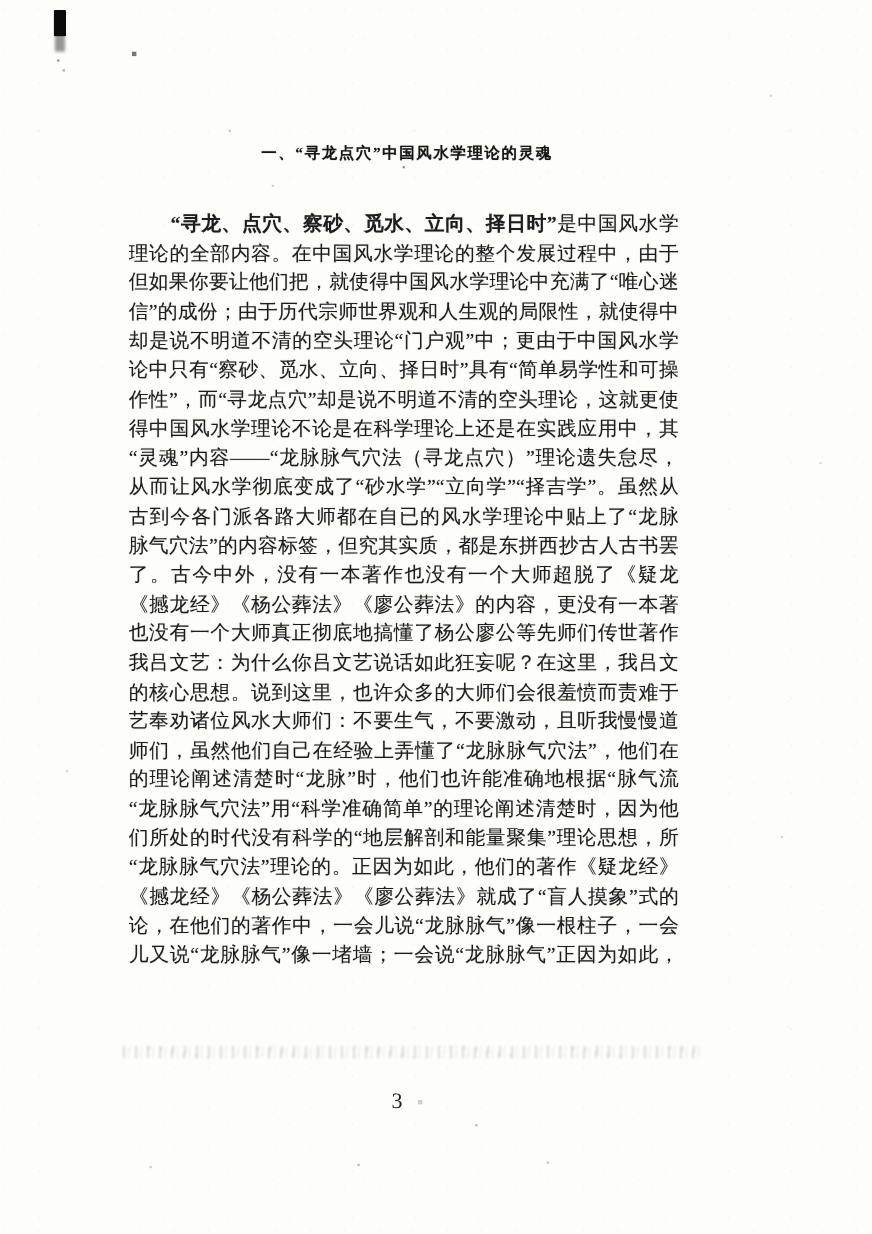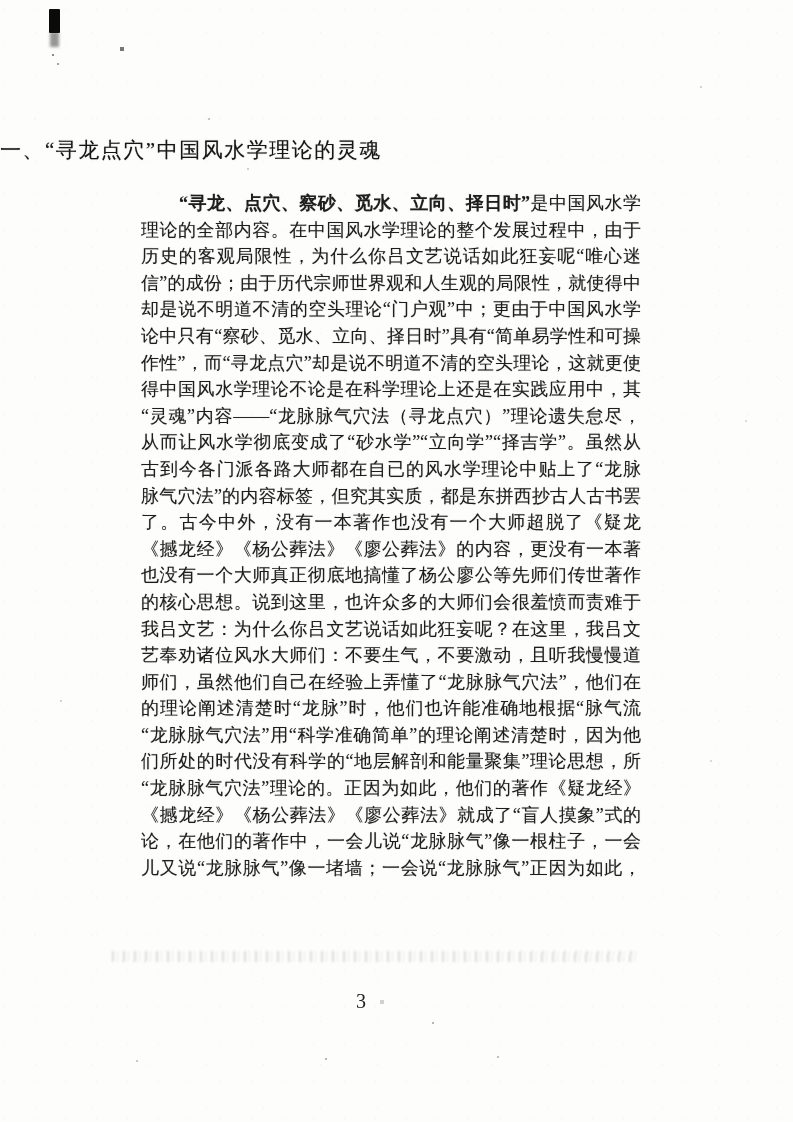--- a/index.html
+++ b/index.html
@@ -28,36 +28,36 @@
       radial-gradient(rgba(0,0,0,0.05) 0.7px, transparent 1.1px);
     background-size: 57px 43px, 31px 37px, 83px 61px;
     background-position: 7px 11px, 19px 27px, 41px 5px;
     opacity: 0.55;
   }
   .doc-title {
     position: absolute;
     left: 0;
     top: 122px;
     width: 740px;
-    font-size: 21px;
-    font-weight: 400;
+    text-align: center;
+    font-size: 14px;
+    font-weight: 700;
     letter-spacing: 1.5px;
     color: #161616;
     text-shadow: 0 0 1px rgba(30,30,30,0.45);
   }
   .body-text {
     position: absolute;
     left: 117px;
     top: 190px;
     width: 500px;
     font-size: 18px;
     line-height: 26.6px;
     color: #1d1d1d;
     text-shadow: 0 0 1px rgba(40,40,40,0.38);
-    margin-left: 24px;
   }
   .text-line {
     height: 26.6px;
     text-align: justify;
     text-align-last: justify;
     overflow: hidden;
   }
   .text-line.indented {
     padding-left: 38px;
     width: 462px;
@@ -138,35 +138,35 @@
 
   <div class="ink-blob"></div>
   <div class="ink-blob-tail"></div>
   <div class="specks"></div>
 
   <h1 class="doc-title">一、“寻龙点穴”中国风水学理论的灵魂</h1>
 
   <div class="body-text">
     <div class="text-line indented"><span class="bold-seg">“寻龙、点穴、察砂、觅水、立向、择日时”</span><span>是中国风水学</span></div>
     <div class="text-line">理论的全部内容。在中国风水学理论的整个发展过程中，由于</div>
-    <div class="text-line">历史的客观局限性，为什么你吕文艺说话如此狂妄呢“唯心迷</div>
+    <div class="text-line">但如果你要让他们把，就使得中国风水学理论中充满了“唯心迷</div>
     <div class="text-line">信”的成份；由于历代宗师世界观和人生观的局限性，就使得中</div>
     <div class="text-line">却是说不明道不清的空头理论“门户观”中；更由于中国风水学理</div>
     <div class="text-line">论中只有“察砂、觅水、立向、择日时”具有“简单易学性和可操</div>
     <div class="text-line">作性”，而“寻龙点穴”却是说不明道不清的空头理论，这就更使</div>
     <div class="text-line">得中国风水学理论不论是在科学理论上还是在实践应用中，其</div>
     <div class="text-line">“灵魂”内容——“龙脉脉气穴法（寻龙点穴）”理论遗失怠尽，</div>
     <div class="text-line">从而让风水学彻底变成了“砂水学”“立向学”“择吉学”。虽然从</div>
     <div class="text-line">古到今各门派各路大师都在自已的风水学理论中贴上了“龙脉</div>
     <div class="text-line">脉气穴法”的内容标签，但究其实质，都是东拼西抄古人古书罢</div>
     <div class="text-line">了。古今中外，没有一本著作也没有一个大师超脱了《疑龙经》</div>
     <div class="text-line">《撼龙经》《杨公葬法》《廖公葬法》的内容，更没有一本著作</div>
     <div class="text-line">也没有一个大师真正彻底地搞懂了杨公廖公等先师们传世著作</div>
+    <div class="text-line">我吕文艺：为什么你吕文艺说话如此狂妄呢？在这里，我吕文</div>
     <div class="text-line">的核心思想。说到这里，也许众多的大师们会很羞愤而责难于</div>
-    <div class="text-line">我吕文艺：为什么你吕文艺说话如此狂妄呢？在这里，我吕文</div>
     <div class="text-line">艺奉劝诸位风水大师们：不要生气，不要激动，且听我慢慢道</div>
     <div class="text-line">师们，虽然他们自己在经验上弄懂了“龙脉脉气穴法”，他们在</div>
     <div class="text-line">的理论阐述清楚时“龙脉”时，他们也许能准确地根据“脉气流</div>
     <div class="text-line">“龙脉脉气穴法”用“科学准确简单”的理论阐述清楚时，因为他</div>
     <div class="text-line">们所处的时代没有科学的“地层解剖和能量聚集”理论思想，所</div>
     <div class="text-line">“龙脉脉气穴法”理论的。正因为如此，他们的著作《疑龙经》</div>
     <div class="text-line">《撼龙经》《杨公葬法》《廖公葬法》就成了“盲人摸象”式的理</div>
     <div class="text-line">论，在他们的著作中，一会儿说“龙脉脉气”像一根柱子，一会</div>
     <div class="text-line">儿又说“龙脉脉气”像一堵墙；一会说“龙脉脉气”正因为如此，</div>
   </div>

